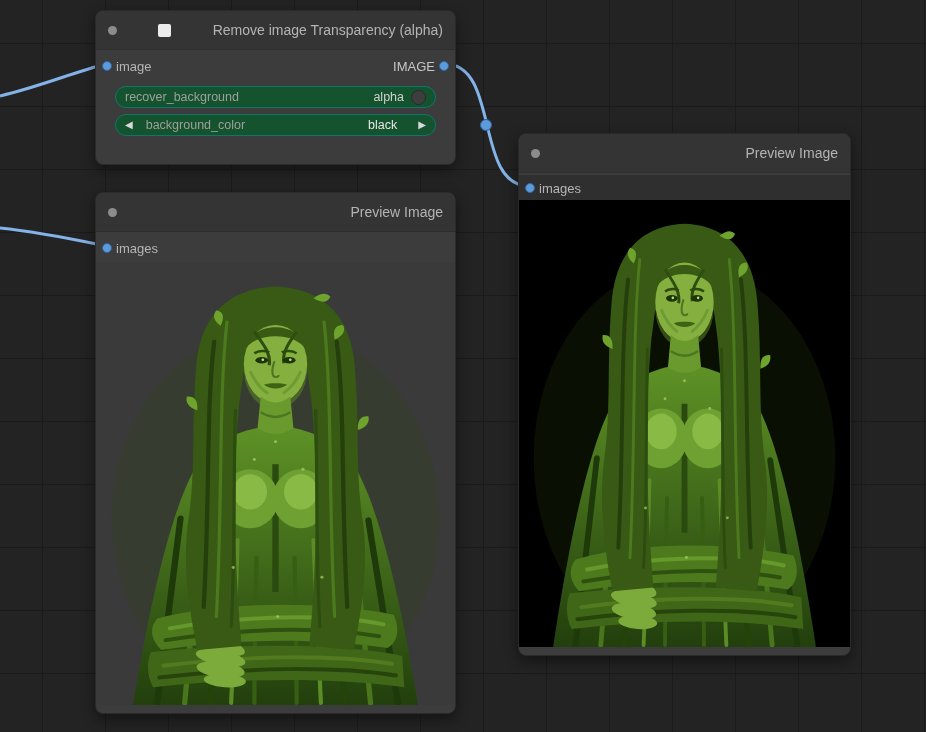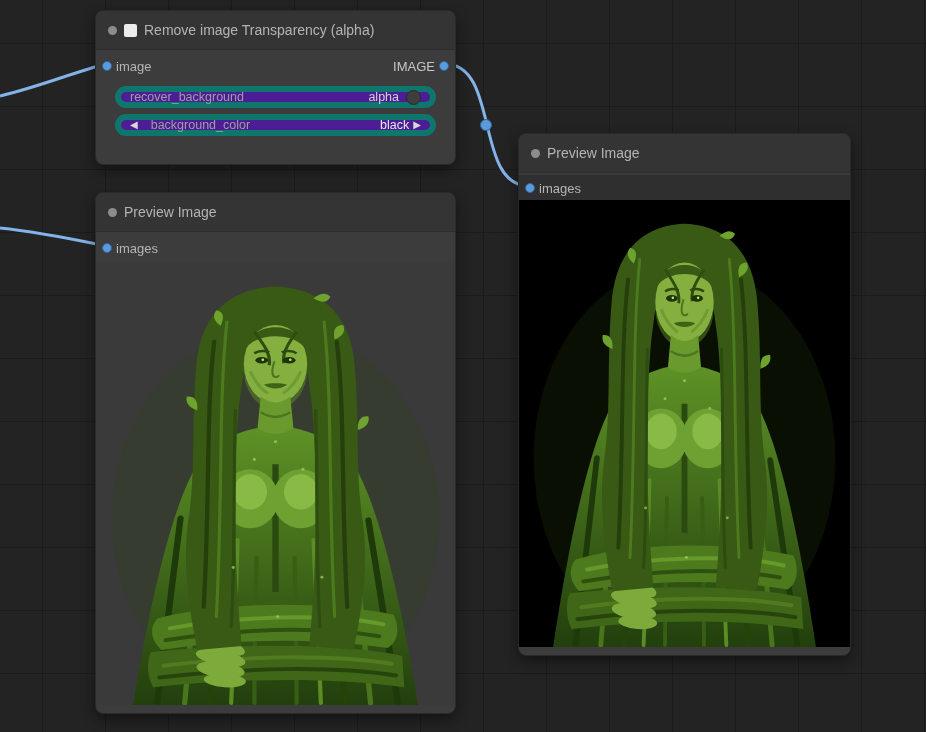--- a/index.html
+++ b/index.html
@@ -16,49 +16,49 @@
   }
   .links{position:absolute;left:0;top:0;z-index:1;pointer-events:none;}
   .node{
     position:absolute;z-index:2;background:#3c3c3c;
     border:1px solid #2a2a2a;border-radius:8px;
     box-shadow:0 5px 14px rgba(0,0,0,.45);
     overflow:hidden;box-sizing:border-box;
   }
   .node-header{
     height:38px;display:flex;align-items:center;gap:7px;
-    padding:0 12px;background:#343434;border-bottom:1px solid #2e2e2e;
+    padding:0 12px;background:#343434;border-bottom:1px solid #2e2e2e;justify-content:space-between;
   }
   .collapse-dot{width:9px;height:9px;border-radius:50%;background:#8c8c8c;flex:0 0 auto;}
   .title-square{width:13px;height:13px;background:#ececec;border-radius:2px;flex:0 0 auto;}
   .node-title{color:#b4b4b4;font-size:14px;white-space:nowrap;overflow:hidden;}
   .io-row{
     position:relative;height:28px;margin-top:2px;
     display:flex;align-items:center;padding:0 20px;
     color:#b5b5b5;font-size:13px;text-align:center;
   }
   .io-row.strip{background:#2f2f2f;height:26px;}
   .io-label.out{margin-left:auto;color:#c6c6c6;}
   .port{
     position:absolute;width:10px;height:10px;border-radius:50%;
     background:#5b9bdb;border:1px solid #34639c;
     top:50%;transform:translateY(-50%);box-sizing:border-box;
   }
   .port.in{left:6px;}
   .port.out{right:6px;}
   .widget{
     height:22px;margin:6px 19px 0 19px;
-    background:#4c1d95;border:6px solid #0f766e;border-radius:11px;
+    background:#14532d;border:1px solid #0f766e;border-radius:11px;
     display:flex;align-items:center;padding:0 9px;
     font-size:12.5px;box-sizing:border-box;
   }
   .w-label{color:#9f9f9f;white-space:nowrap;}
   .w-value{margin-left:auto;color:#d0d0d0;}
   .combo .w-label{margin-left:13px;}
-  .combo .w-value{margin-right:4px;color:#e6e6e6;}
+  .combo .w-value{margin-right:21px;color:#e6e6e6;}
   .w-arrow{color:#d8d8d8;font-size:10px;line-height:1;}
   .toggle-knob{
     width:15px;height:15px;border-radius:50%;
     background:#3e3e3e;border:1px solid #2a2a2a;
     margin-left:7px;flex:0 0 auto;box-sizing:border-box;
   }
   .preview-img{position:absolute;left:0;right:0;overflow:hidden;}
   .preview-img svg{display:block;width:100%;height:100%;}
   #node-remove{left:95px;top:10px;width:361px;height:155px;}
   #node-preview-left{left:95px;top:192px;width:361px;height:522px;}

